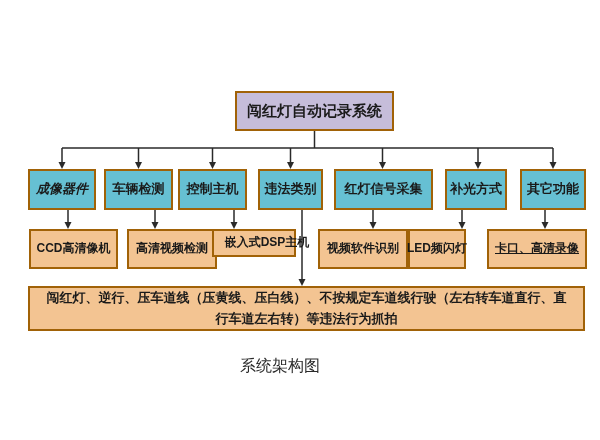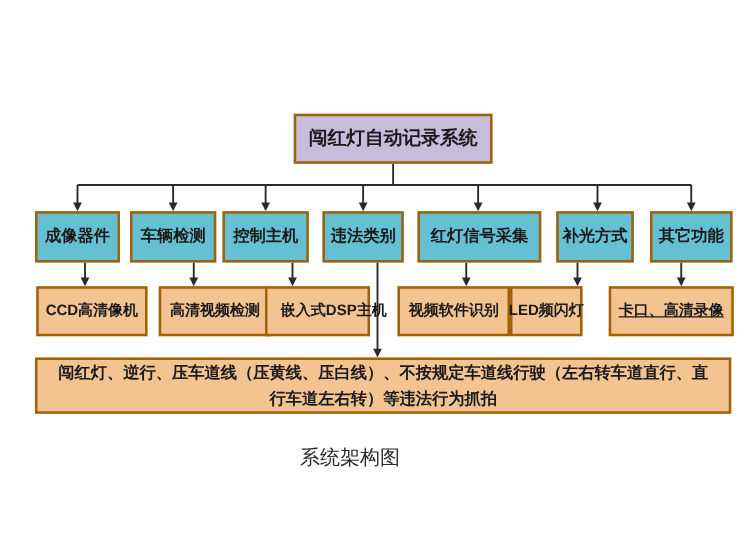--- a/index.html
+++ b/index.html
@@ -65,31 +65,31 @@
     <polygon points="458.5,222 465.5,222 462,229"></polygon>
     <line x1="545" y1="210" x2="545" y2="223"></line>
     <polygon points="541.5,222 548.5,222 545,229"></polygon>
 
     <line x1="302" y1="210" x2="302" y2="280"></line>
     <polygon points="298.5,279 305.5,279 302,286"></polygon>
   </svg>
 
   <div class="node root" style="left:235px;top:91px;width:159px;height:40px;">闯红灯自动记录系统</div>
 
-  <div class="node lv2" style="left:28px;top:169px;width:68px;height:41px;">成像器件</div>
+  <div class="node lv2" style="left:28px;top:169px;width:68px;height:41px;font-style:italic;">成像器件</div>
   <div class="node lv2" style="left:104px;top:169px;width:69px;height:41px;">车辆检测</div>
   <div class="node lv2" style="left:178px;top:169px;width:69px;height:41px;">控制主机</div>
   <div class="node lv2" style="left:258px;top:169px;width:65px;height:41px;">违法类别</div>
   <div class="node lv2" style="left:334px;top:169px;width:99px;height:41px;">红灯信号采集</div>
   <div class="node lv2" style="left:445px;top:169px;width:62px;height:41px;">补光方式</div>
   <div class="node lv2" style="left:520px;top:169px;width:66px;height:41px;">其它功能</div>
 
   <div class="node lv3" style="left:29px;top:229px;width:89px;height:40px;">CCD高清像机</div>
   <div class="node lv3" style="left:127px;top:229px;width:90px;height:40px;">高清视频检测</div>
-  <div class="node lv3" style="left:212px;top:229px;width:84px;height:40px;padding-left:26px;">嵌入式DSP主机</div>
+  <div class="node lv3" style="left:212px;top:229px;width:84px;height:28px;padding-left:26px;">嵌入式DSP主机</div>
   <div class="node lv3" style="left:318px;top:229px;width:90px;height:40px;">视频软件识别</div>
   <div class="node lv3" style="left:408px;top:229px;width:58px;height:40px;">LED频闪灯</div>
   <div class="node lv3" style="left:487px;top:229px;width:100px;height:40px;text-decoration:underline;">卡口、高清录像</div>
 
   <div class="node bottom" style="left:28px;top:286px;width:557px;height:45px;">闯红灯、逆行、压车道线（压黄线、压白线）、不按规定车道线行驶（左右转车道直行、直行车道左右转）等违法行为抓拍</div>
 
   <div class="caption">系统架构图</div>
 
 </div>
 

